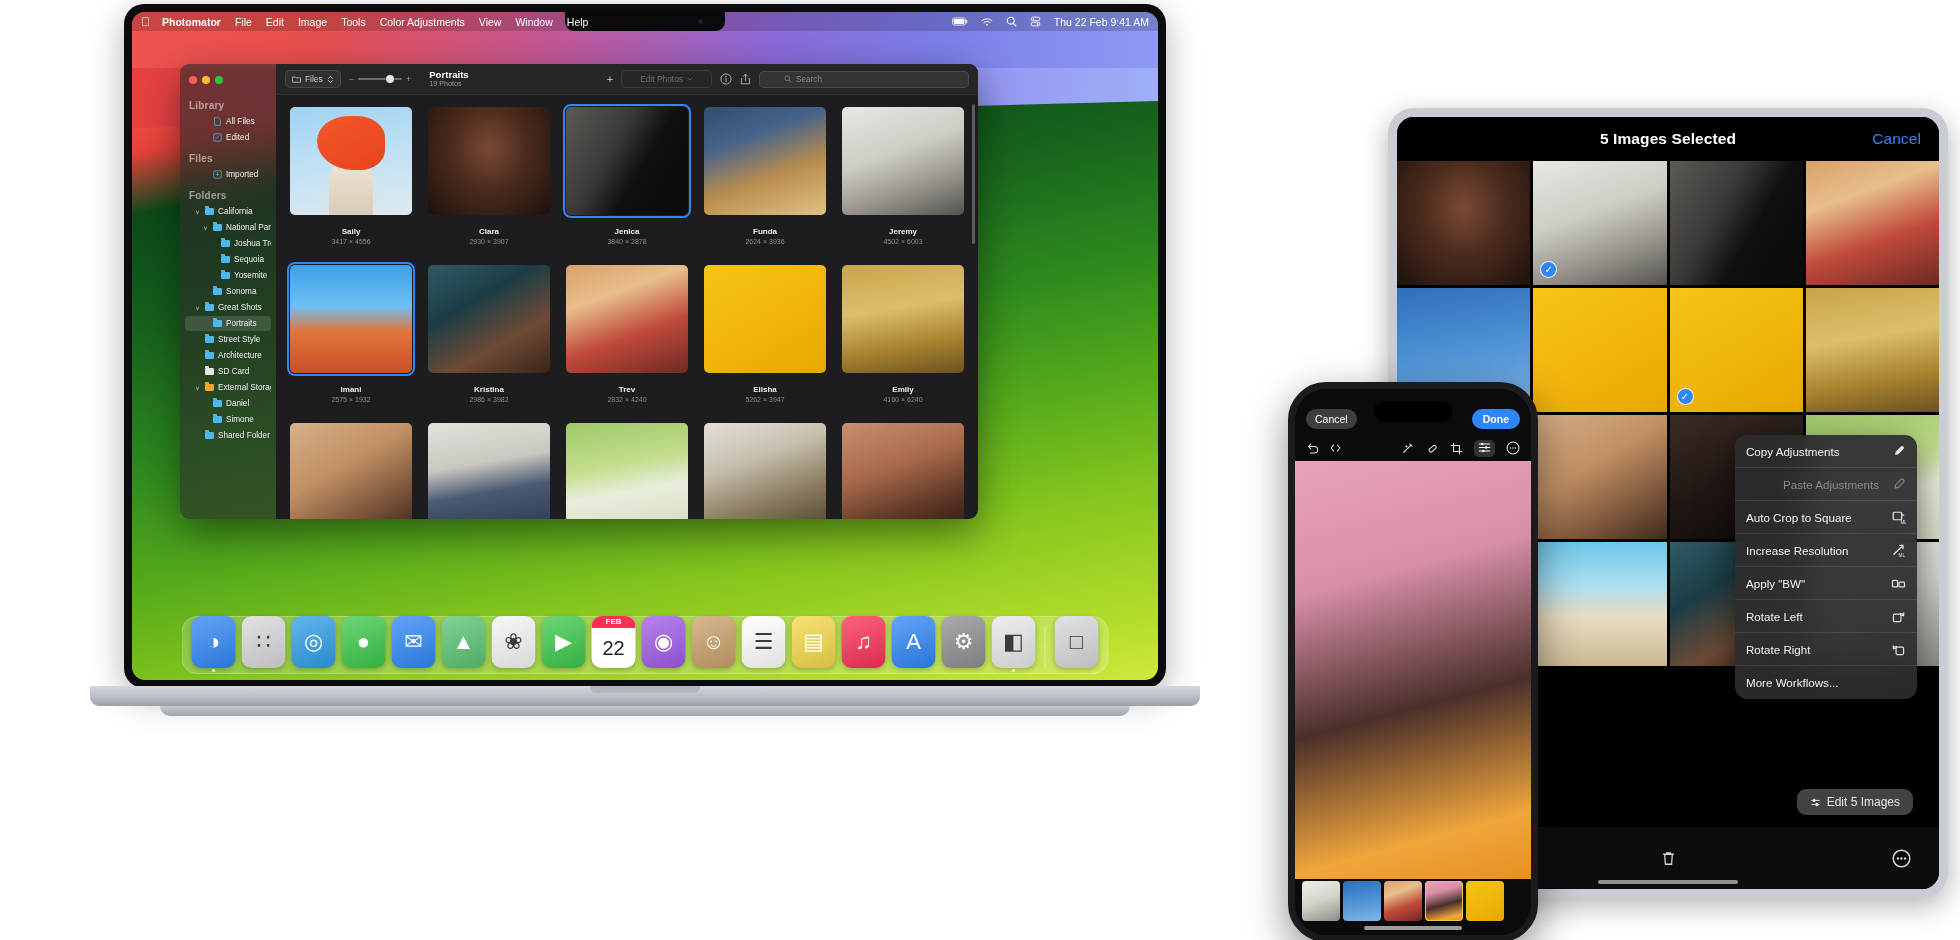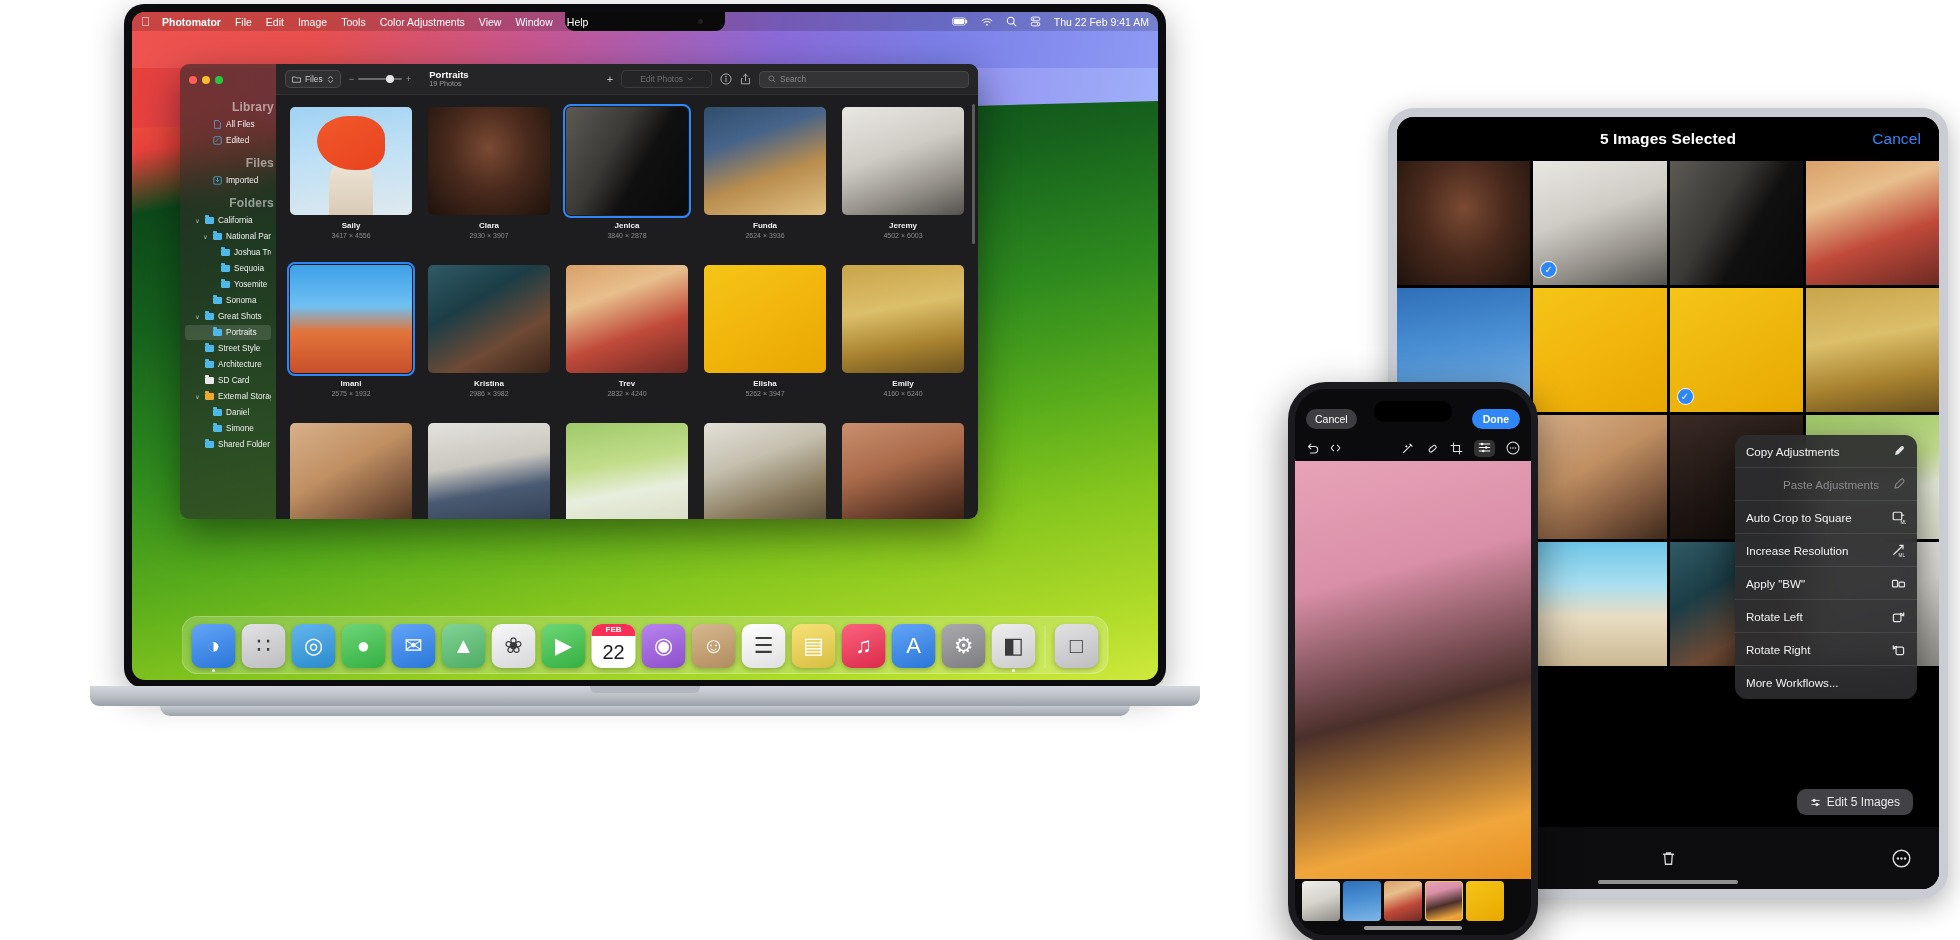--- a/index.html
+++ b/index.html
@@ -140,22 +140,22 @@
   }
   .pm-sidebar {
     width: 96px; flex: none; position: relative;
     background: rgba(42,40,38,.62); backdrop-filter: blur(22px);
     padding-top: 7px; color: #e7e7e9;
   }
   .traffic { display: flex; gap: 5px; padding: 5px 0 9px 9px; }
   .tl { width: 8px; height: 8px; border-radius: 50%; }
   .tl.r { background: #ff5f57; } .tl.y { background: #febc2e; } .tl.g { background: #28c840; }
   .sb-head {
-    font-size: 12px; font-weight: 700; color: rgba(255,255,255,.52);
-    padding: 7px 2px 3px 9px; letter-spacing: .2px; text-align: right;
+    font-size: 10px; font-weight: 700; color: rgba(255,255,255,.52);
+    padding: 7px 16px 3px 9px; letter-spacing: .2px;
   }
   .sb-item {
     display: flex; align-items: center; gap: 4px; height: 15px;
     font-size: 8.2px; color: #f0f0f2; padding-left: 9px; border-radius: 4px;
     margin: 0 5px 1px 5px; white-space: nowrap; overflow: hidden;
   }
   .sb-item.sel { background: rgba(255,255,255,.13); }
   .sb-item .ind { width: 7px; flex: none; display: flex; align-items: center; justify-content: center; font-size: 6px; color: rgba(255,255,255,.66); }
   .sb-item .gly { width: 9px; height: 9px; flex: none; }
   .ind-l1 { padding-left: 9px; } .ind-l2 { padding-left: 17px; } .ind-l3 { padding-left: 25px; }
@@ -180,53 +180,53 @@
   .tb-title .t2 { font-size: 7.2px; color: #9a9a9e; }
   .tb-right { margin-left: auto; display: flex; align-items: center; gap: 8px; }
   .tb-icon { color: #c2c2c6; font-size: 11px; line-height: 1; }
   .editphotos {
     color: #6e6e73; font-size: 8.4px; padding: 3px 18px; border-radius: 5px;
     border: 1px solid rgba(255,255,255,.10); display: flex; align-items: center; gap: 4px;
   }
   .searchbox {
     display: flex; align-items: center; gap: 4px; width: 210px; height: 17px;
     background: rgba(255,255,255,.07); border: 1px solid rgba(255,255,255,.10);
-    border-radius: 5px; padding: 0 8px; color: #8a8a8e; font-size: 8.2px;
+    border-radius: 5px; padding: 0 24px; color: #8a8a8e; font-size: 8.2px;
   }
 
   .pm-grid {
     flex: 1; overflow: hidden; position: relative;
     padding: 12px 14px; display: grid;
     grid-template-columns: repeat(5, 1fr);
     grid-auto-rows: 150px; gap: 8px 16px; align-content: start;
   }
   .gcell { display: flex; flex-direction: column; align-items: center; }
   .gthumb {
     width: 100%; height: 108px; border-radius: 5px; overflow: hidden;
     position: relative; background: #303033;
     display: flex; align-items: center; justify-content: center;
   }
   .gthumb.sel { outline: 2px solid #2f86f6; outline-offset: 1px; }
-  .gname { margin-top: 6px; font-size: 8px; font-weight: 700; color: #f0f0f2; }
+  .gname { margin-top: 12px; font-size: 8px; font-weight: 700; color: #f0f0f2; }
   .gdim { margin-top: 2px; font-size: 7px; color: #8d8d92; }
   .pm-scrollbar {
     position: absolute; right: 3px; top: 40px; width: 3px; height: 140px;
     border-radius: 3px; background: rgba(255,255,255,.28);
   }
 
   
   .dock {
     position: absolute; left: 50%; transform: translateX(-50%); bottom: 6px;
     height: 58px; display: flex; align-items: flex-end; gap: 6px;
     padding: 5px 9px; border-radius: 16px;
     background: rgba(255,255,255,.20); backdrop-filter: blur(20px);
     border: 1px solid rgba(255,255,255,.24); z-index: 30;
   }
   .dicon {
-    width: 44px; height: 44px; border-radius: 10px; flex: none;
+    width: 44px; height: 52px; border-radius: 10px; flex: none;
     display: flex; align-items: center; justify-content: center;
     font-size: 22px; color: #fff; position: relative;
     box-shadow: 0 2px 5px rgba(0,0,0,.22);
   }
   .dsep { width: 1px; height: 42px; background: rgba(255,255,255,.35); margin: 0 3px; }
   .ddot { position: absolute; bottom: -4px; left: 50%; transform: translateX(-50%); width: 3px; height: 3px; border-radius: 50%; background: rgba(255,255,255,.85); }
 
   .mb-base {
     position: absolute; left: 0; top: 686px; width: 1110px; height: 20px;
     background: linear-gradient(180deg, #d4d7dc 0%, #b9bdc4 55%, #9aa0a8 100%);

